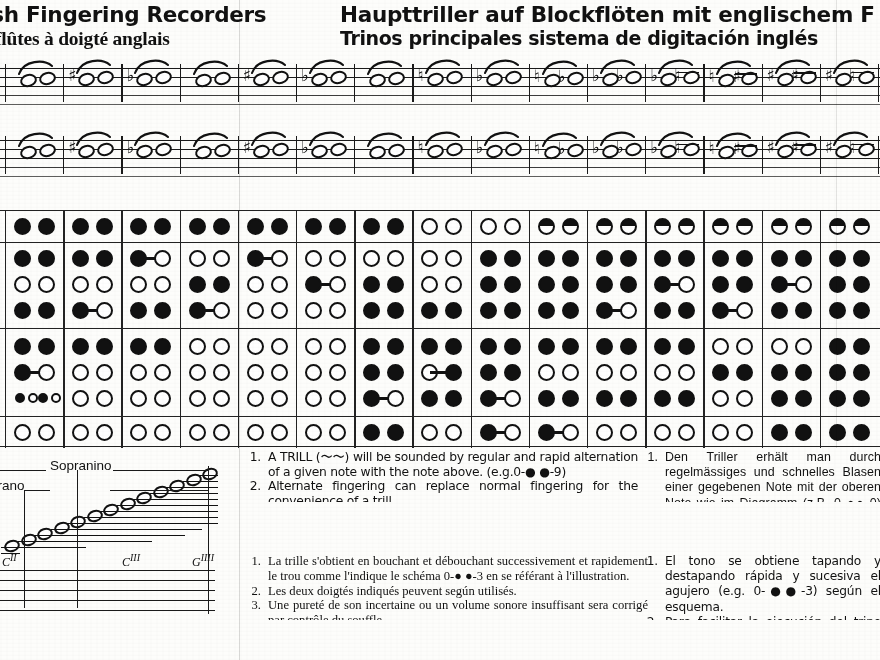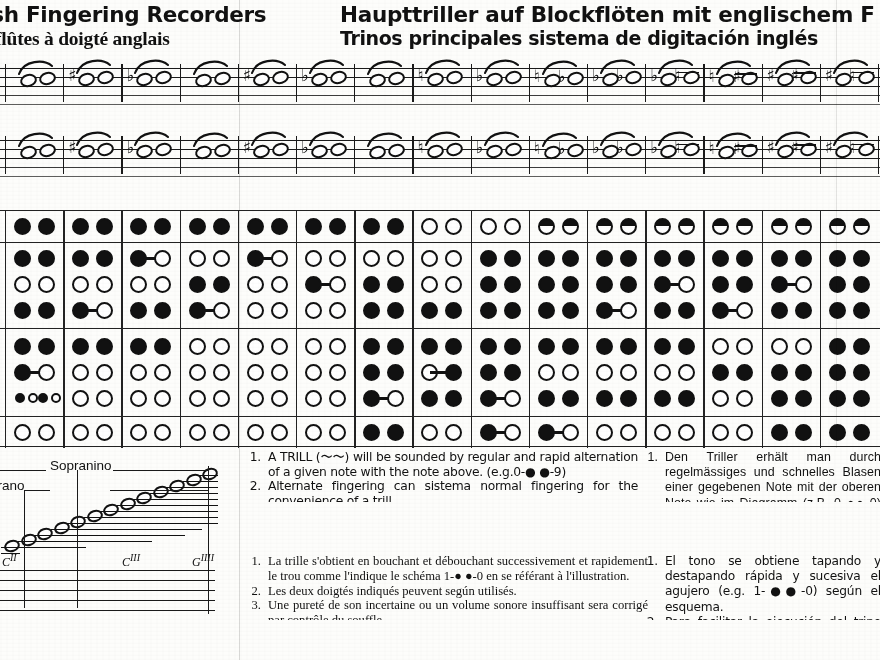--- a/index.html
+++ b/index.html
@@ -851,56 +851,56 @@
     </div>
 
   <div class="txtcol clip" id="col-en" style="left:248px;top:2px;width:390px;height:52px;">
     <ul class="notelist en" id="list-en">
         <li class="noterow">
           <span class="num">1.</span>
           <span class="bodytxt">A TRILL (〜〜) will be sounded by regular and rapid alternation of a given note with the note above. (e.g.0-● ●-9)</span>
         </li>
         <li class="noterow">
           <span class="num">2.</span>
-          <span class="bodytxt">Alternate fingering can sistema normal fingering for the convenience of a trill.</span>
+          <span class="bodytxt">Alternate fingering can replace normal fingering for the convenience of a trill.</span>
         </li>
       </ul>
   </div>
 
   <div class="txtcol clip" id="col-de" style="left:645px;top:2px;width:236px;height:52px;">
     <ul class="notelist de" id="list-de">
         <li class="noterow">
           <span class="num">1.</span>
           <span class="bodytxt">Den Triller erhält man durch regelmässiges und schnelles Blasen einer gegebenen Note mit der oberen Note wie im Diagramm (z.B. 0-●●-0) erk</span>
         </li>
       </ul>
   </div>
 
   <div class="txtcol clip" id="col-fr" style="left:248px;top:106px;width:400px;height:66px;">
     <ul class="notelist fr" id="list-fr">
         <li class="noterow">
           <span class="num">1.</span>
-          <span class="bodytxt">La trille s'obtient en bouchant et débouchant successivement et rapidement le trou comme l'indique le schéma 1-● ●-0 en se référant à l'illustration.</span>
+          <span class="bodytxt">La trille s'obtient en bouchant et débouchant successivement et rapidement le trou comme l'indique le schéma 0-● ●-3 en se référant à l'illustration.</span>
         </li>
         <li class="noterow">
           <span class="num">2.</span>
           <span class="bodytxt">Les deux doigtés indiqués peuvent según utilisés.</span>
         </li>
         <li class="noterow">
           <span class="num">3.</span>
           <span class="bodytxt">Une pureté de son incertaine ou un volume sonore insuffisant sera corrigé par contrôle du souffle.</span>
         </li>
       </ul>
   </div>
 
   <div class="txtcol clip" id="col-es" style="left:645px;top:106px;width:236px;height:66px;">
     <ul class="notelist es" id="list-es">
         <li class="noterow">
           <span class="num">1.</span>
-          <span class="bodytxt">El tono se obtiene tapando y destapando rápida y sucesiva el agujero (e.g. 1-●●-0) según el esquema.</span>
+          <span class="bodytxt">El tono se obtiene tapando y destapando rápida y sucesiva el agujero (e.g. 0-●●-3) según el esquema.</span>
         </li>
         <li class="noterow">
           <span class="num">2.</span>
           <span class="bodytxt">Para facilitar la ejecución del trino se puede usar la digitación alternativa de los dedos.</span>
         </li>
       </ul>
   </div>
 
 </div>
 

